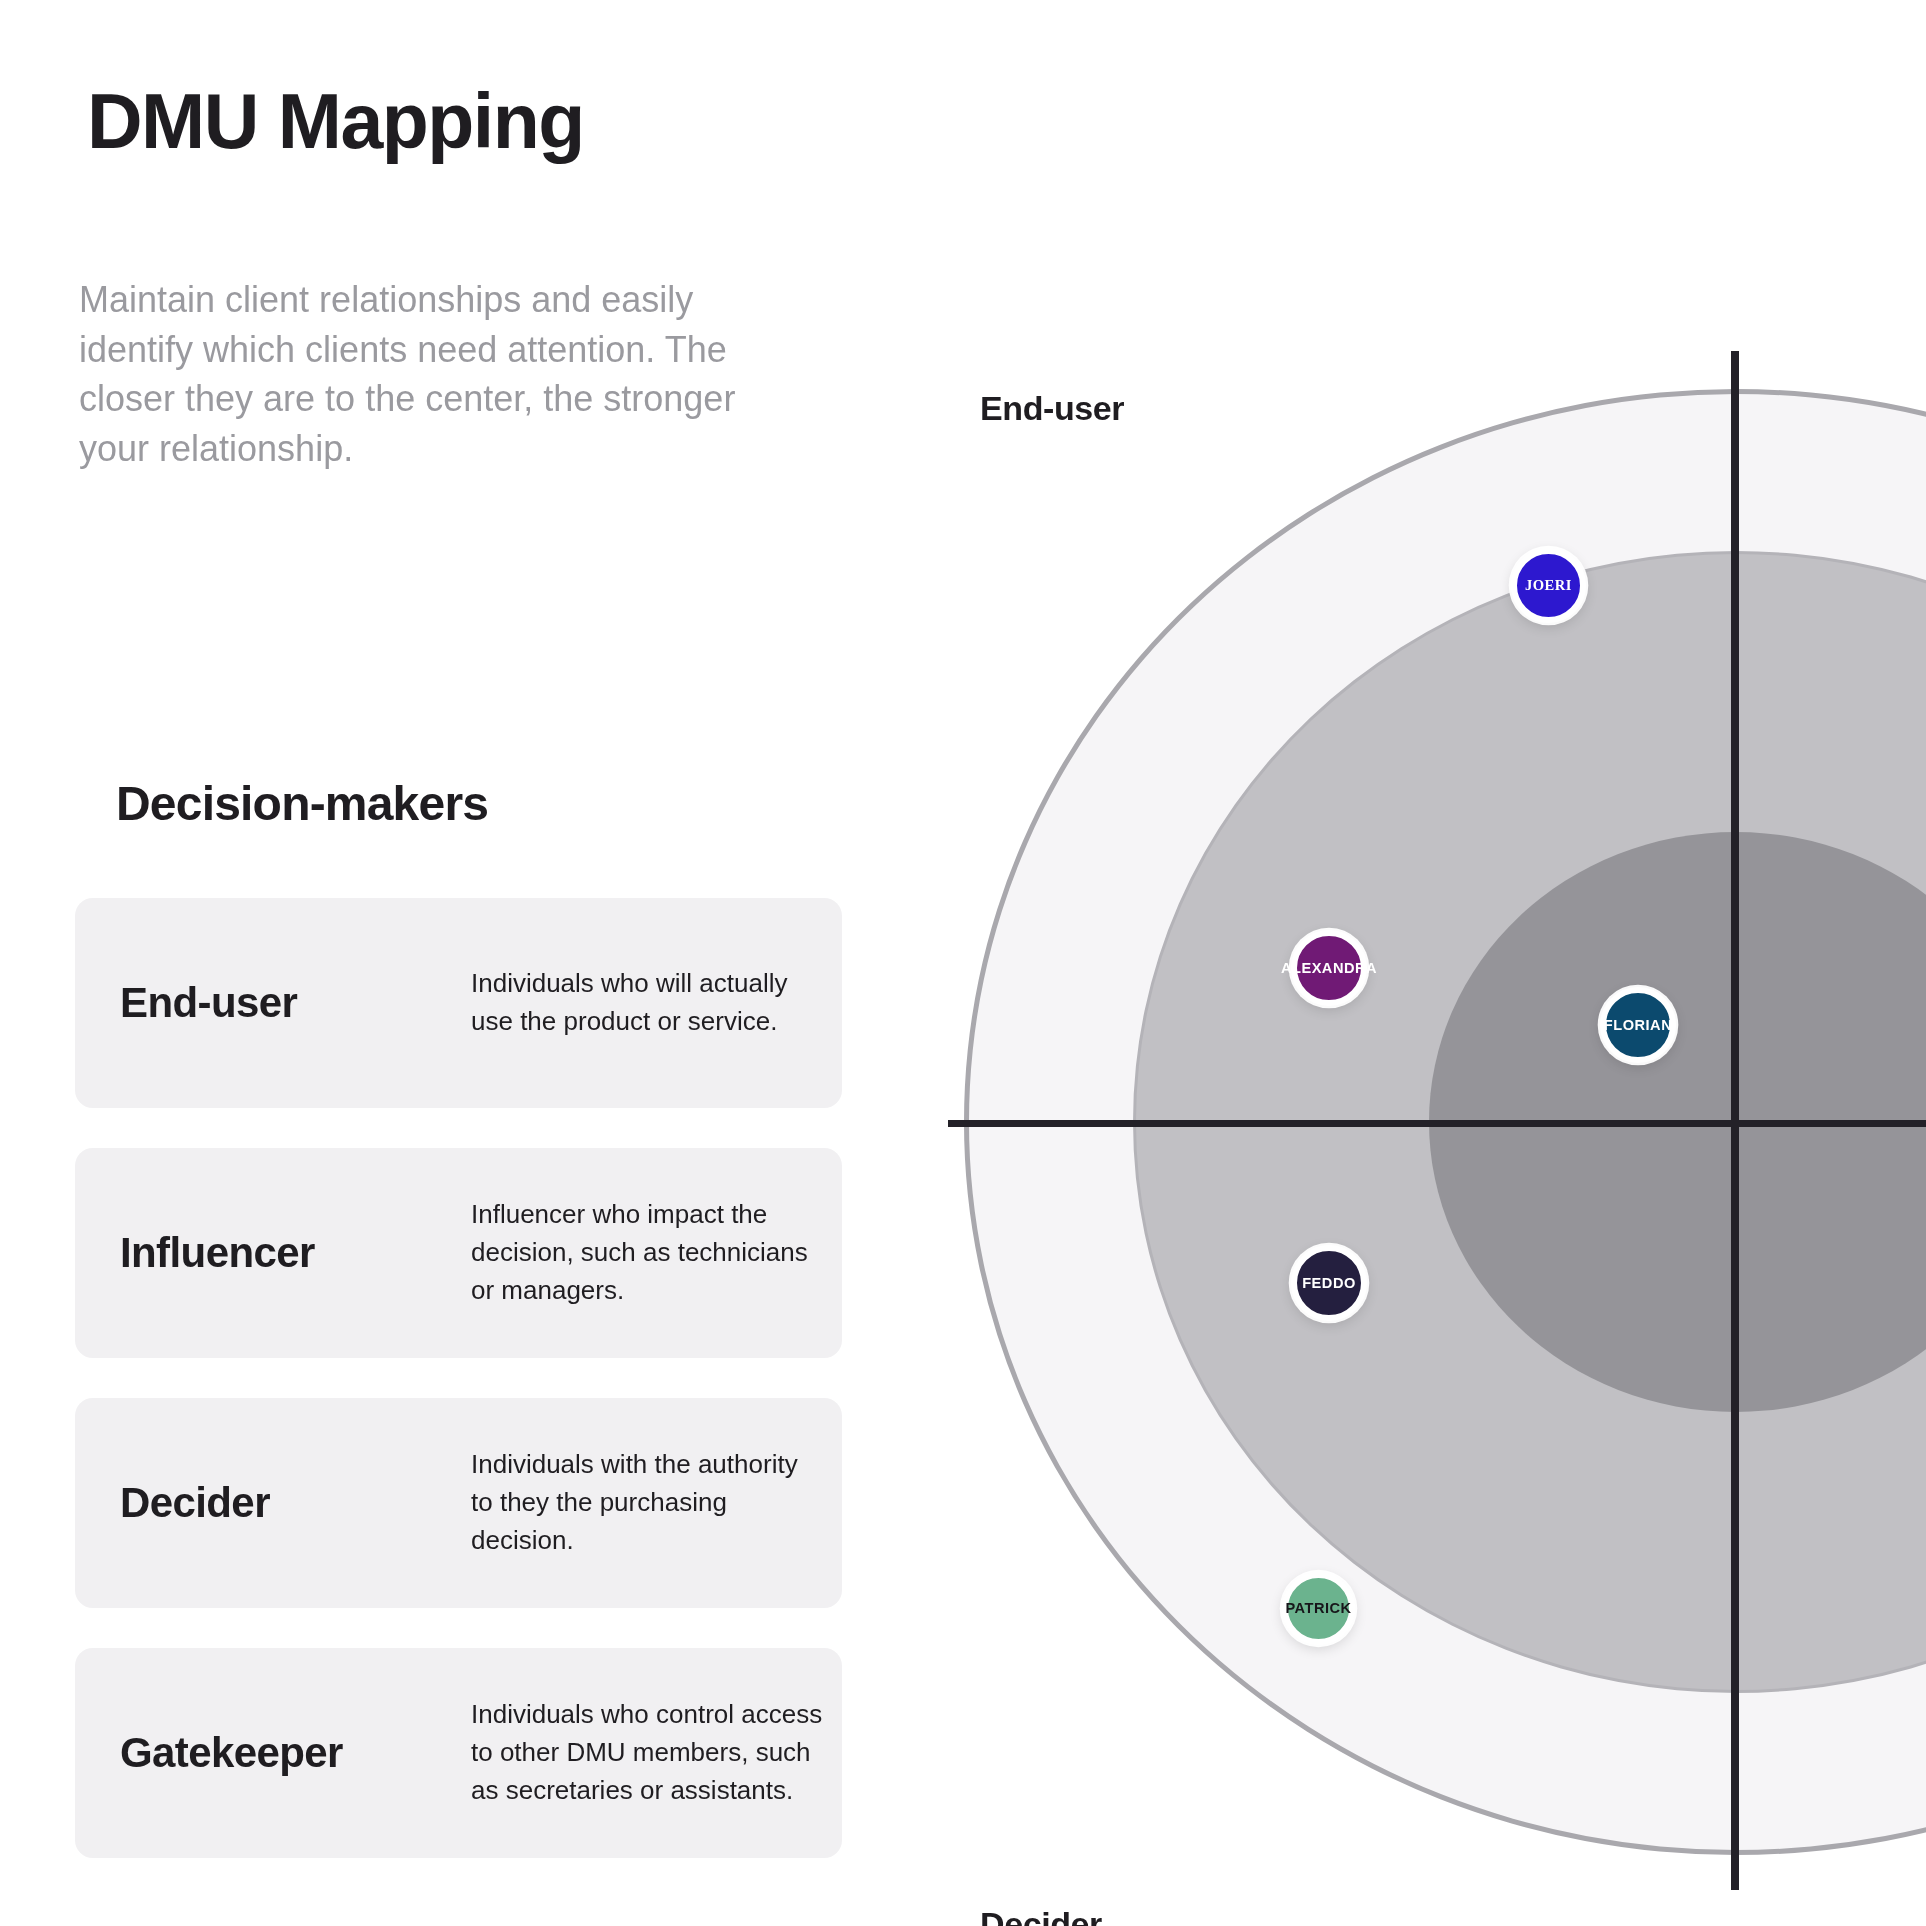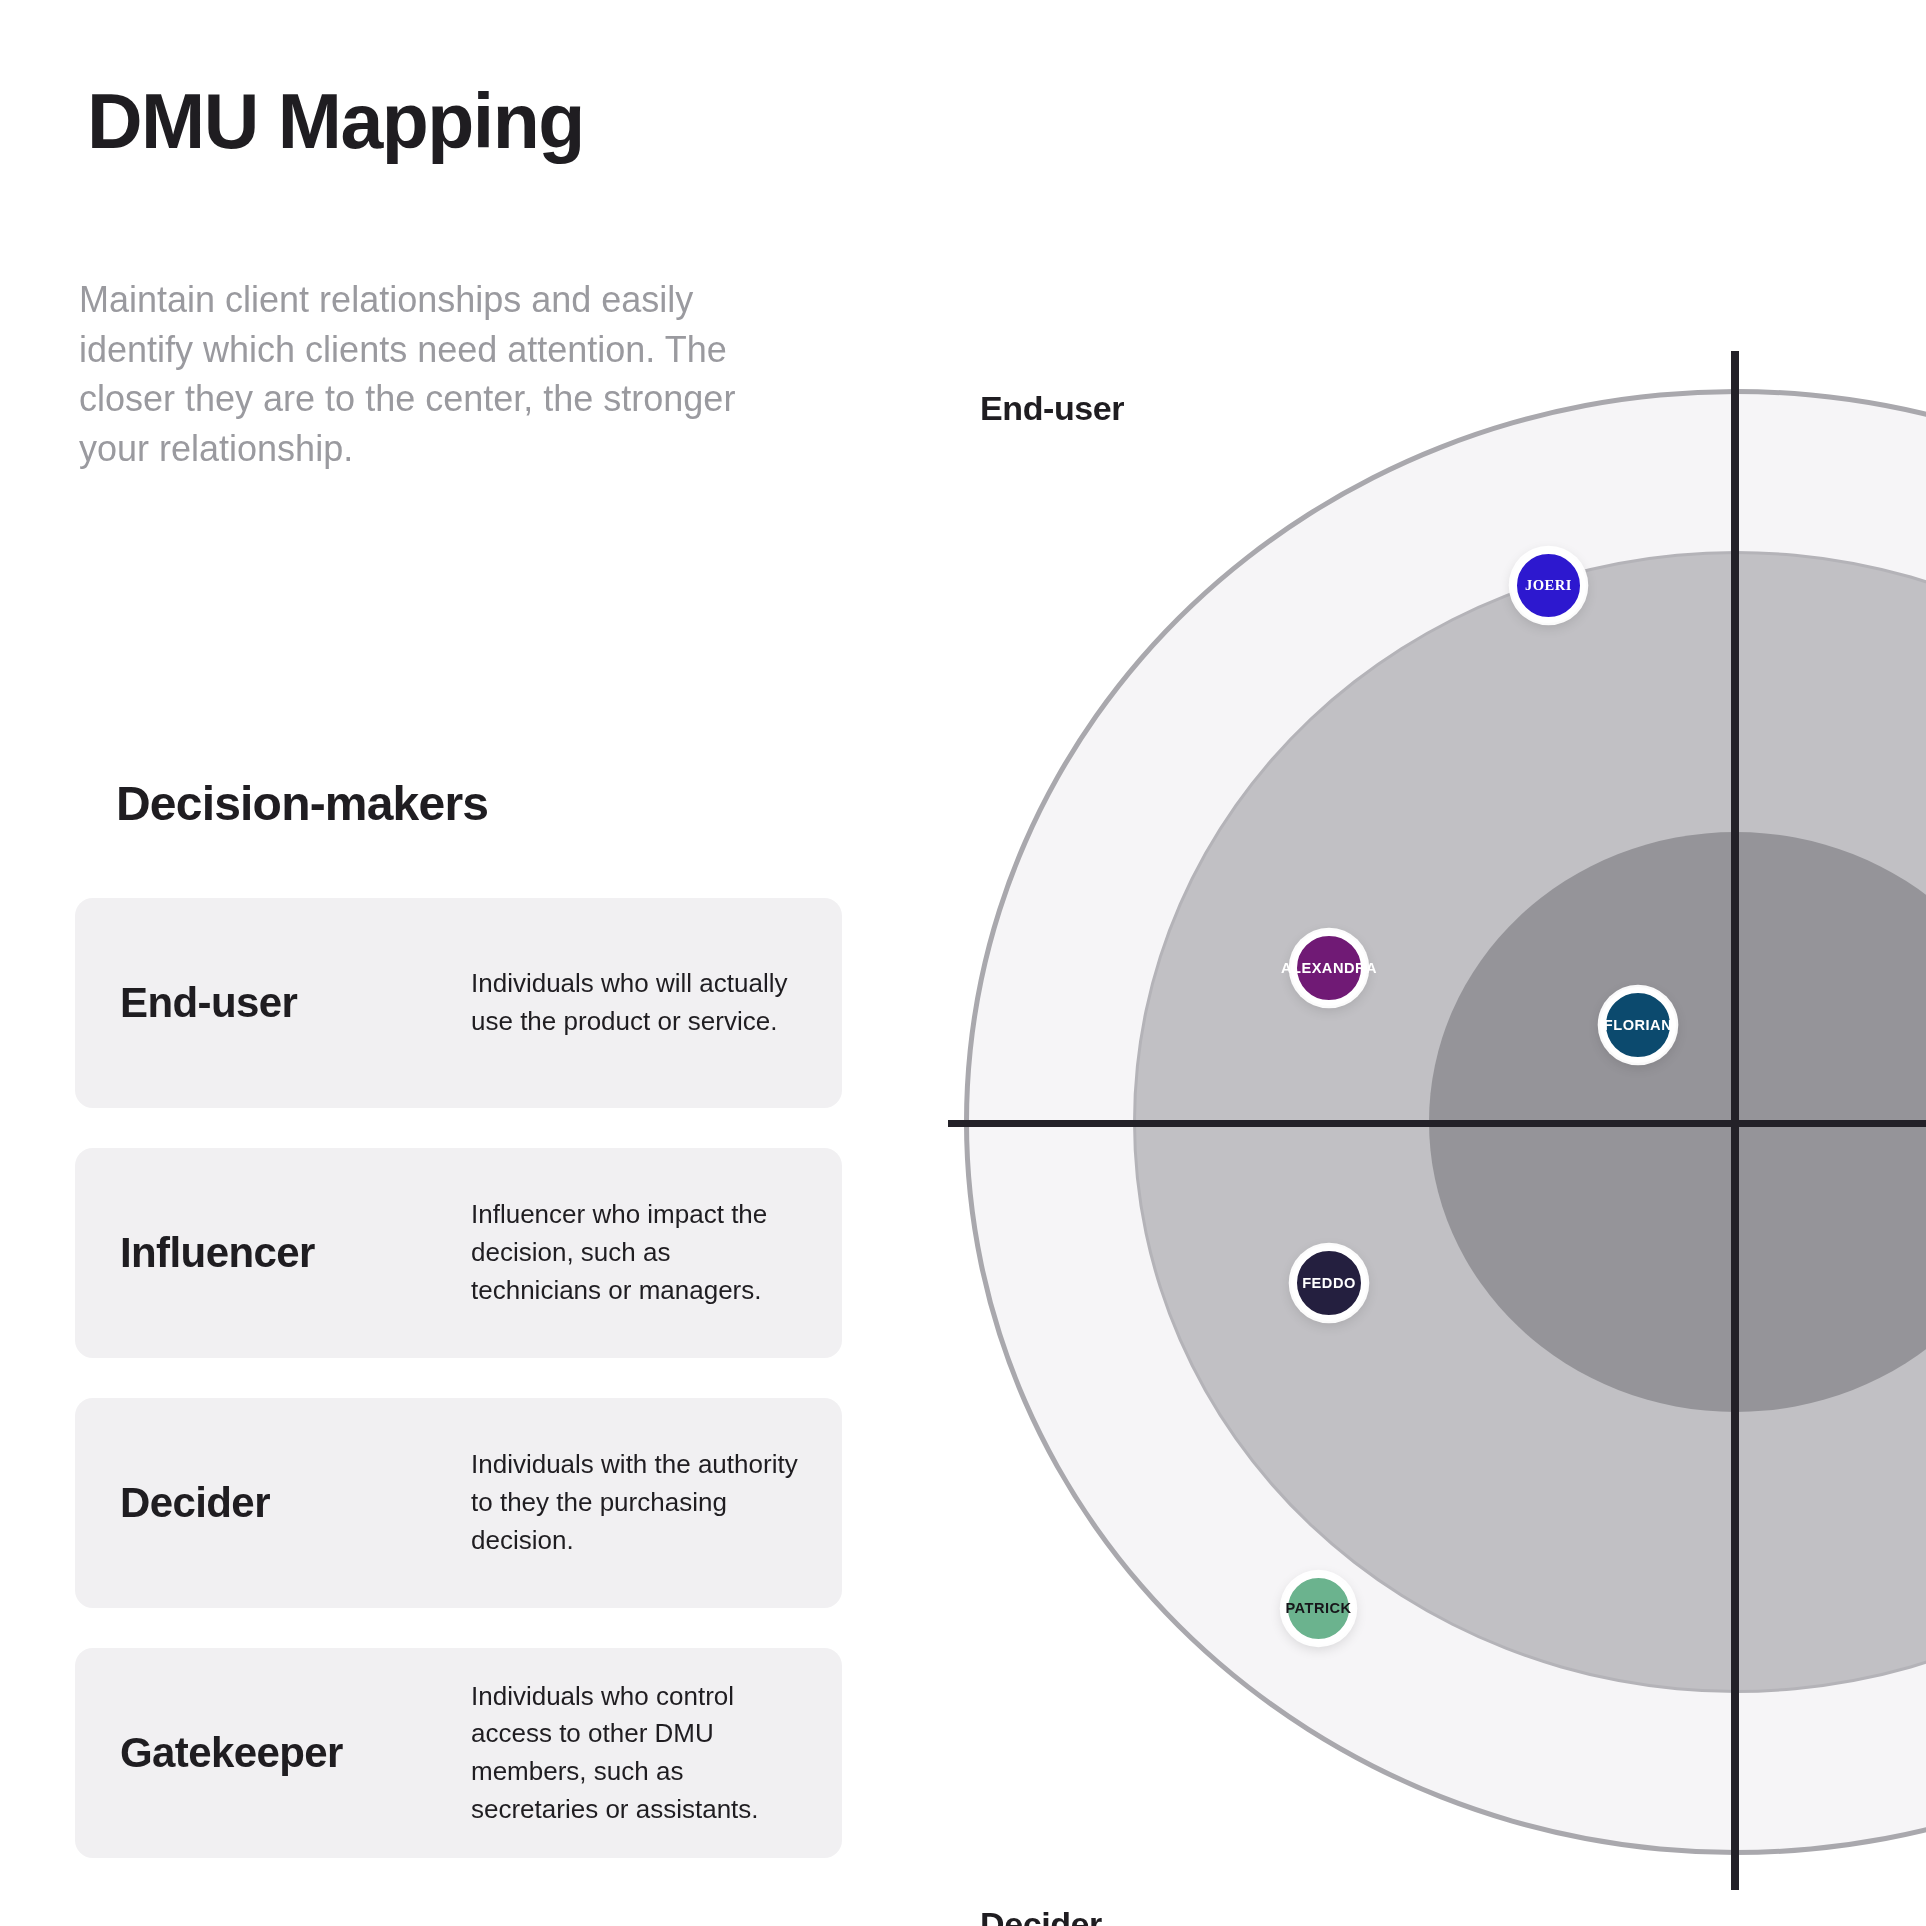--- a/index.html
+++ b/index.html
@@ -37,21 +37,21 @@
     margin-bottom:40px;width:767px;
   }
   .dm-card.h1{height:210px;}
   .dm-card.h2{height:210px;}
   .dm-card-title{
     font-size:42px;font-weight:700;color:#1f1d21;
     letter-spacing:-0.6px;width:351px;flex:0 0 351px;
   }
   .dm-card-desc{
     font-size:26px;line-height:1.45;color:#1f1d21;font-weight:400;
-    flex:1 1 auto;padding-right:35px;
+    flex:1 1 auto;padding-right:16px;
   }
 
   
   #chart-area{position:absolute;left:0;top:0;width:2959px;height:1997px;}
 
   .ring{position:absolute;border-radius:50%;box-sizing:border-box;}
   #ring-outer{
     left:964px;top:389px;width:1543px;height:1466px;
     background:#f6f5f7;border:5.4px solid #a9a8ad;
   }

